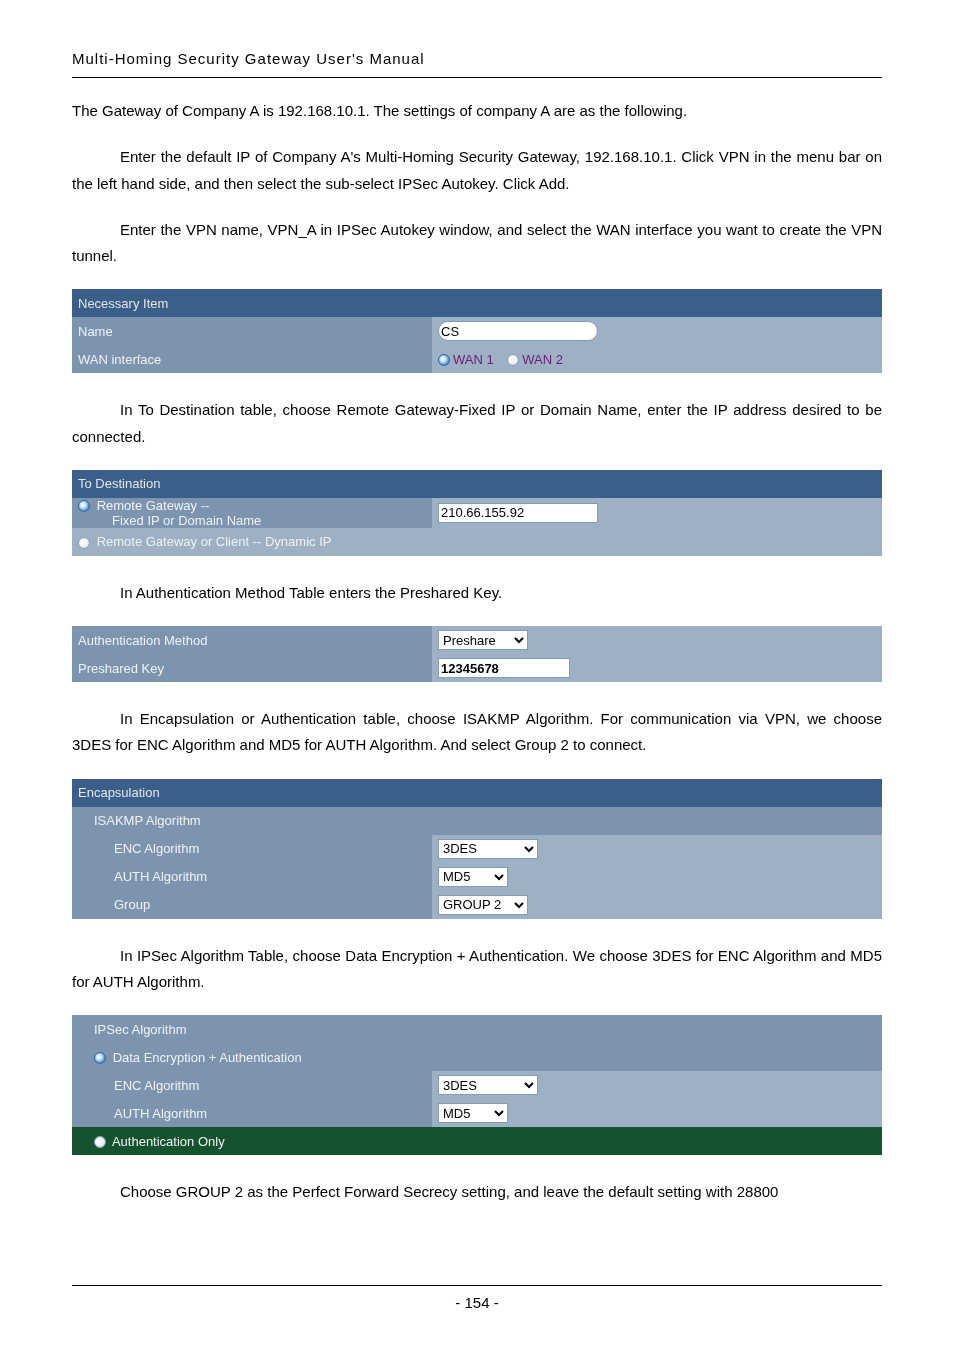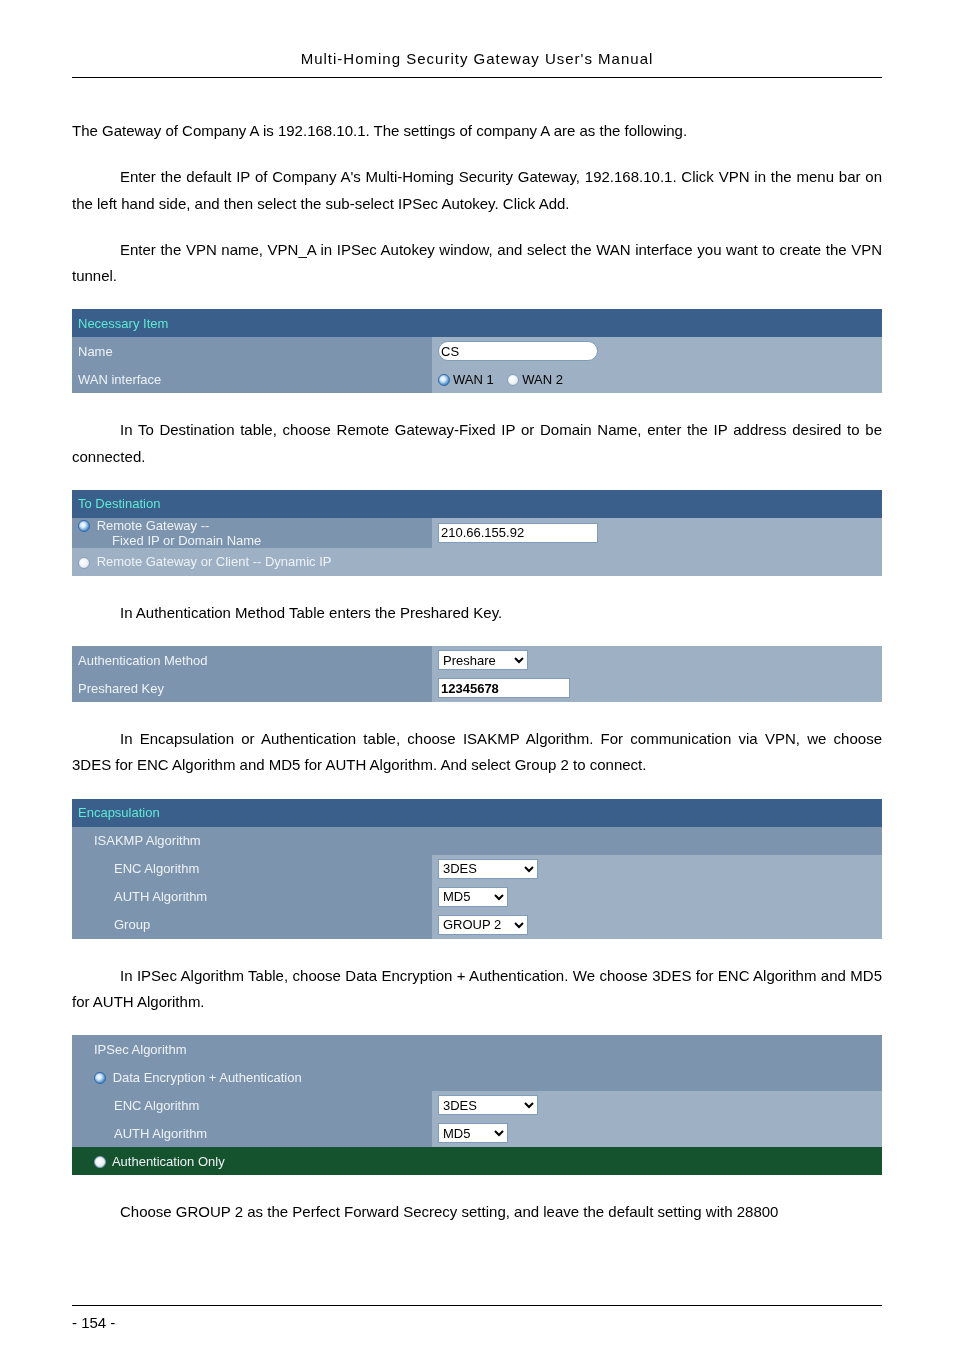--- a/index.html
+++ b/index.html
@@ -6,39 +6,39 @@
 body {
   font-family: Arial, sans-serif;
   background: #fff;
   width: 954px;
   margin: 0 auto;
   padding: 50px 72px 60px 72px;
   color: #000;
   font-size: 15px;
 }
 .header-bar {
-  text-align: center;
+  text-align: left;
   border-bottom: 1.5px solid #000;
   padding-bottom: 10px;
-  margin-bottom: 40px;
+  margin-bottom: 20px;
   font-size: 15px;
   letter-spacing: 1px;
 }
 .para { line-height: 1.75; margin-bottom: 20px; text-align: justify; }
 .indent { text-indent: 48px; }
 .no-indent { text-indent: 0; }
 
 table.cfg {
   width: 100%;
   border-collapse: collapse;
   margin-bottom: 24px;
   font-size: 13px;
 }
 table.cfg td { height: 28px; padding: 0 6px; vertical-align: middle; }
-.hdr-row td { background: #3a5f8a; color: #5eead4; margin-top: 16px; }
+.hdr-row td { background: #3a5f8a; color: #e5e5e5; margin-top: 16px; }
 .lbl-row td.lbl { background: #7c94ae; color: #eef2f7; width: 360px; }
 .lbl-row td.val { background: #9db0c4; }
 .lbl-row td.indent-lbl { padding-left: 22px; }
 .lbl-row td.indent2-lbl { padding-left: 42px; }
 
 input.txt {
   font-family: Arial, sans-serif;
   font-size: 13px;
   padding: 1px 2px;
   border: 1px solid #7f9db9;
@@ -55,25 +55,25 @@
 .radio-dot {
   display: inline-block;
   width: 12px; height: 12px;
   border-radius: 50%;
   background: radial-gradient(circle at 40% 40%, #fff 0%, #cfe6fa 30%, #4e8dc8 70%, #2a6aa8 100%);
   vertical-align: middle;
   margin-right: 3px;
   border: 1px solid #2a6aa8;
 }
 .radio-dot.off { background: radial-gradient(circle at 40% 40%, #fff 0%, #eaeef3 60%, #a6b7c8 100%); border-color:#7f9db9; }
-.wan-label { color: #000000; margin-right: 10px; vertical-align: middle; }
+.wan-label { color: #701a75; margin-right: 10px; vertical-align: middle; }
 
 .footer {
   border-top: 1px solid #000;
-  text-align: left;
+  text-align: center;
   padding-top: 8px;
   margin-top: 80px;
   font-size: 15px;
 }
 </style>
 </head>
 <body>
 
 <div class="header-bar">Multi-Homing  Security  Gateway  User's  Manual</div>
 

